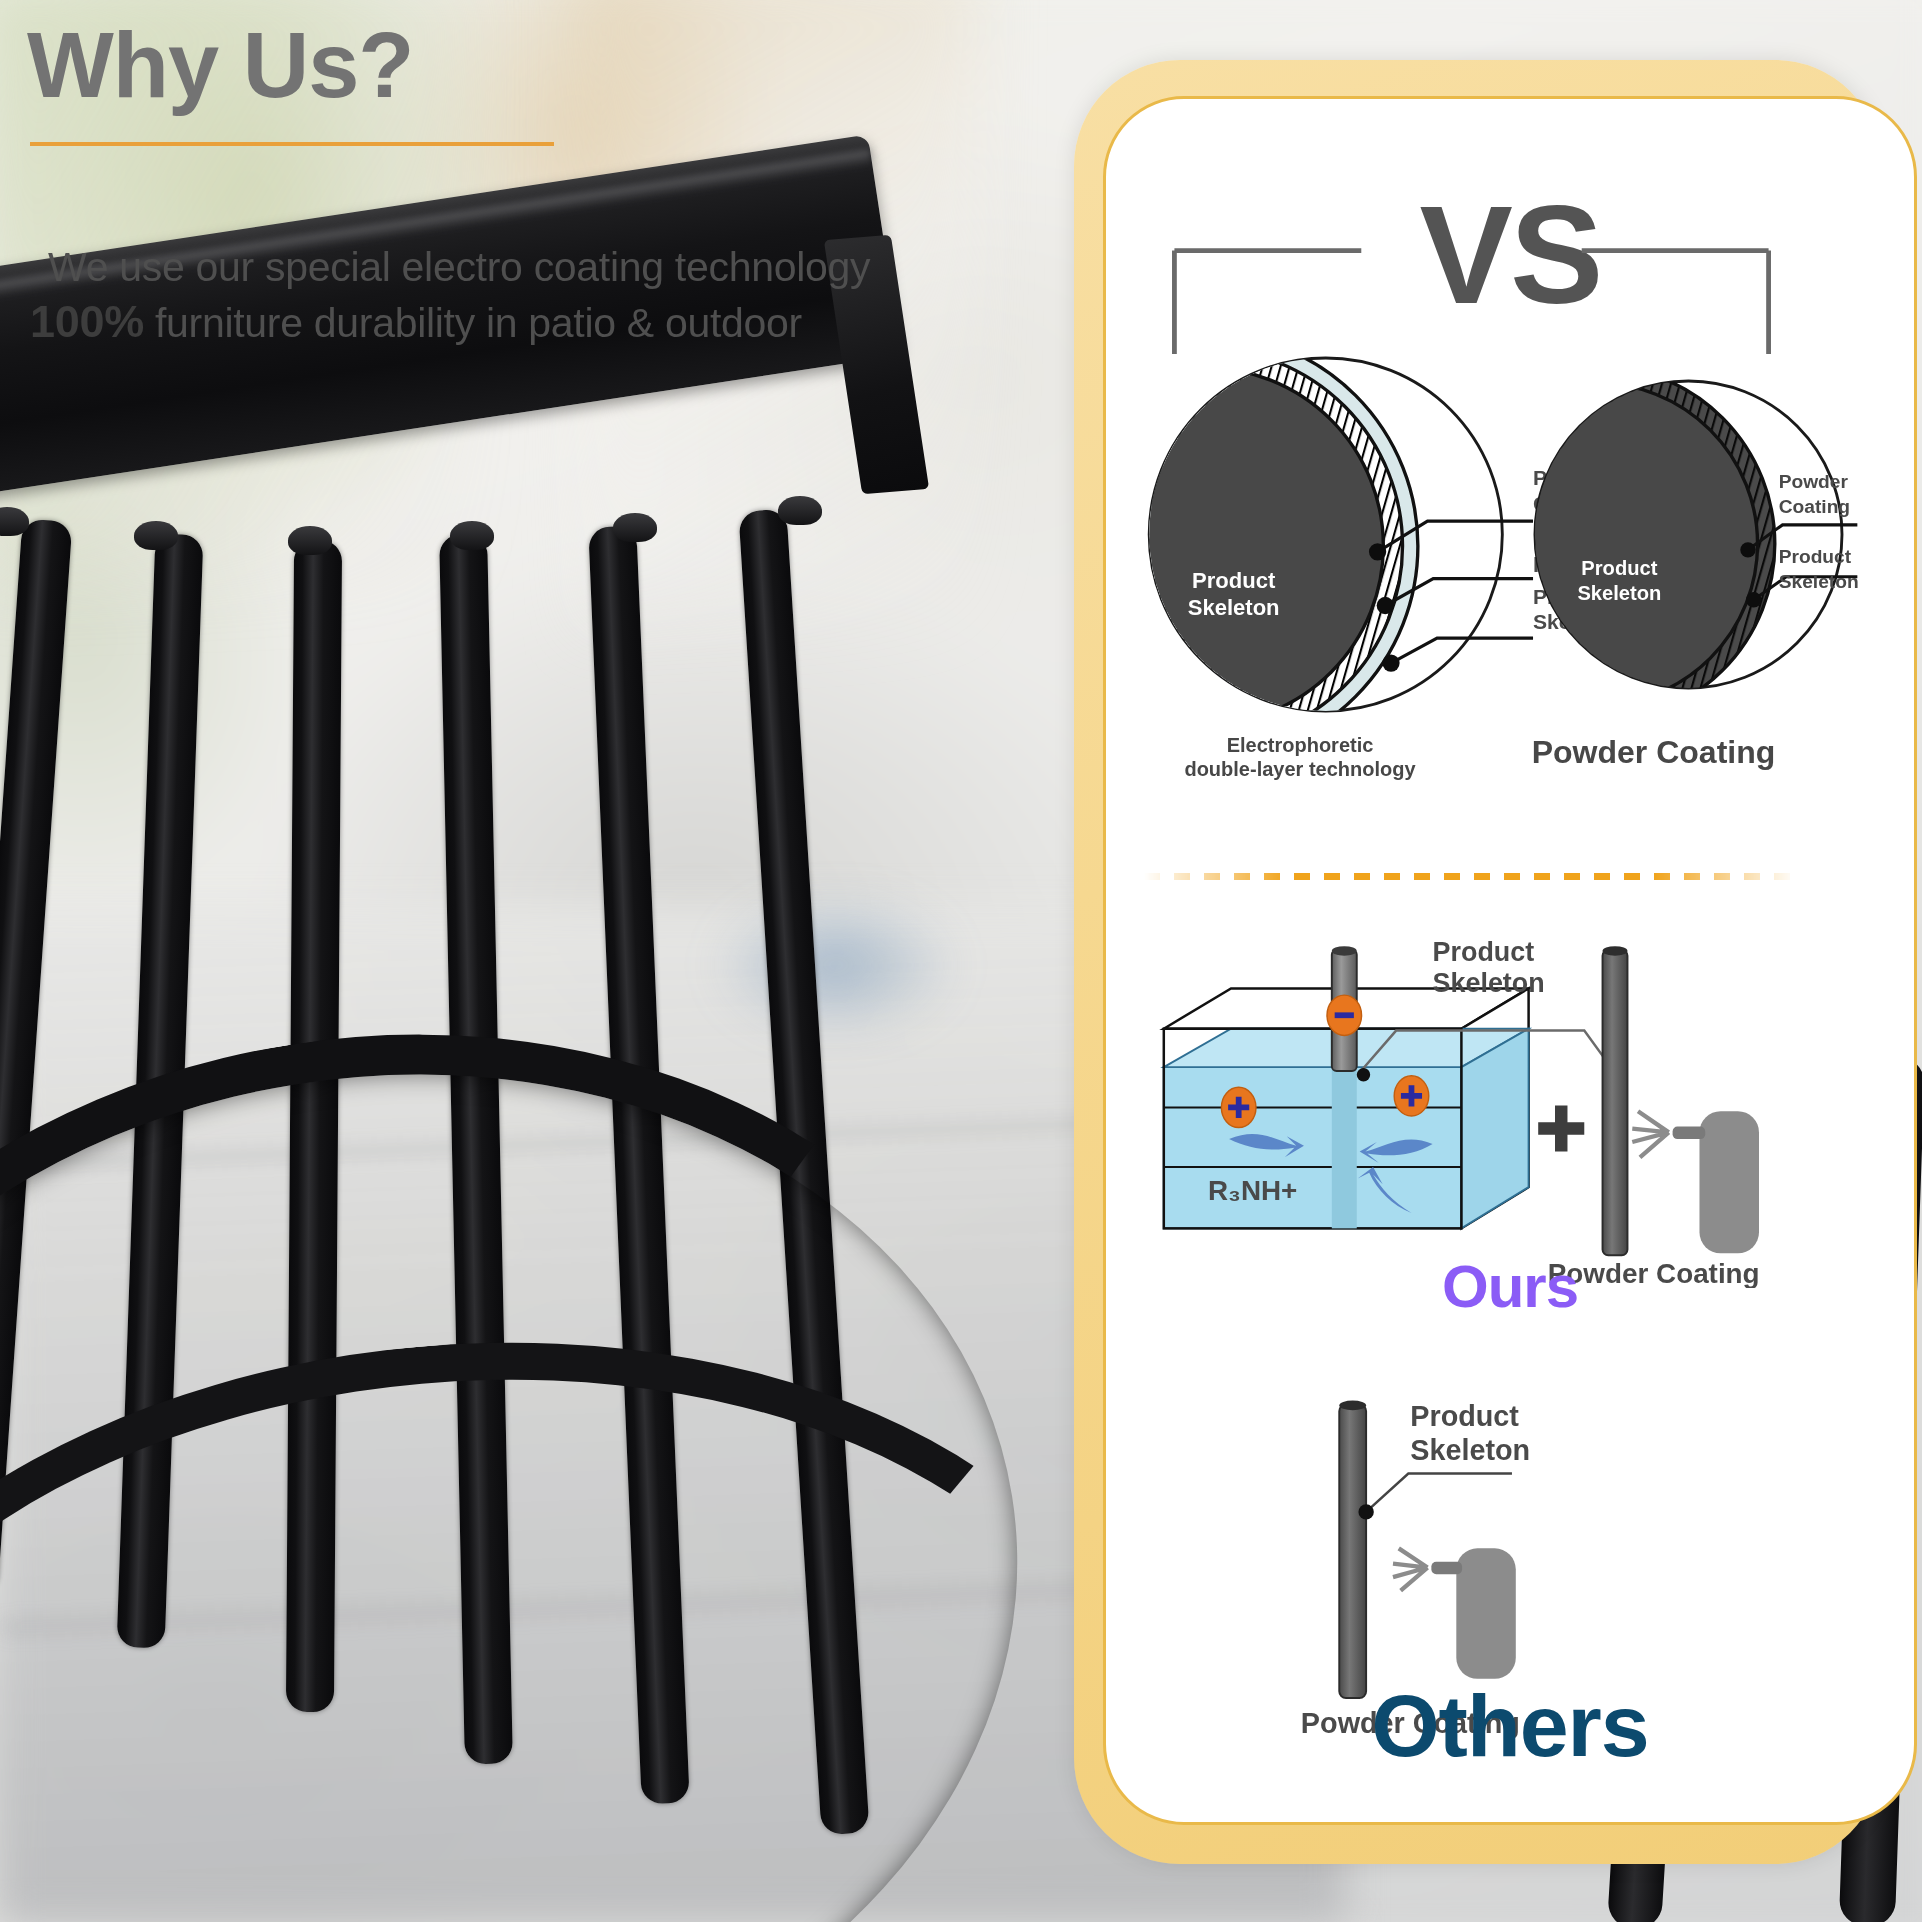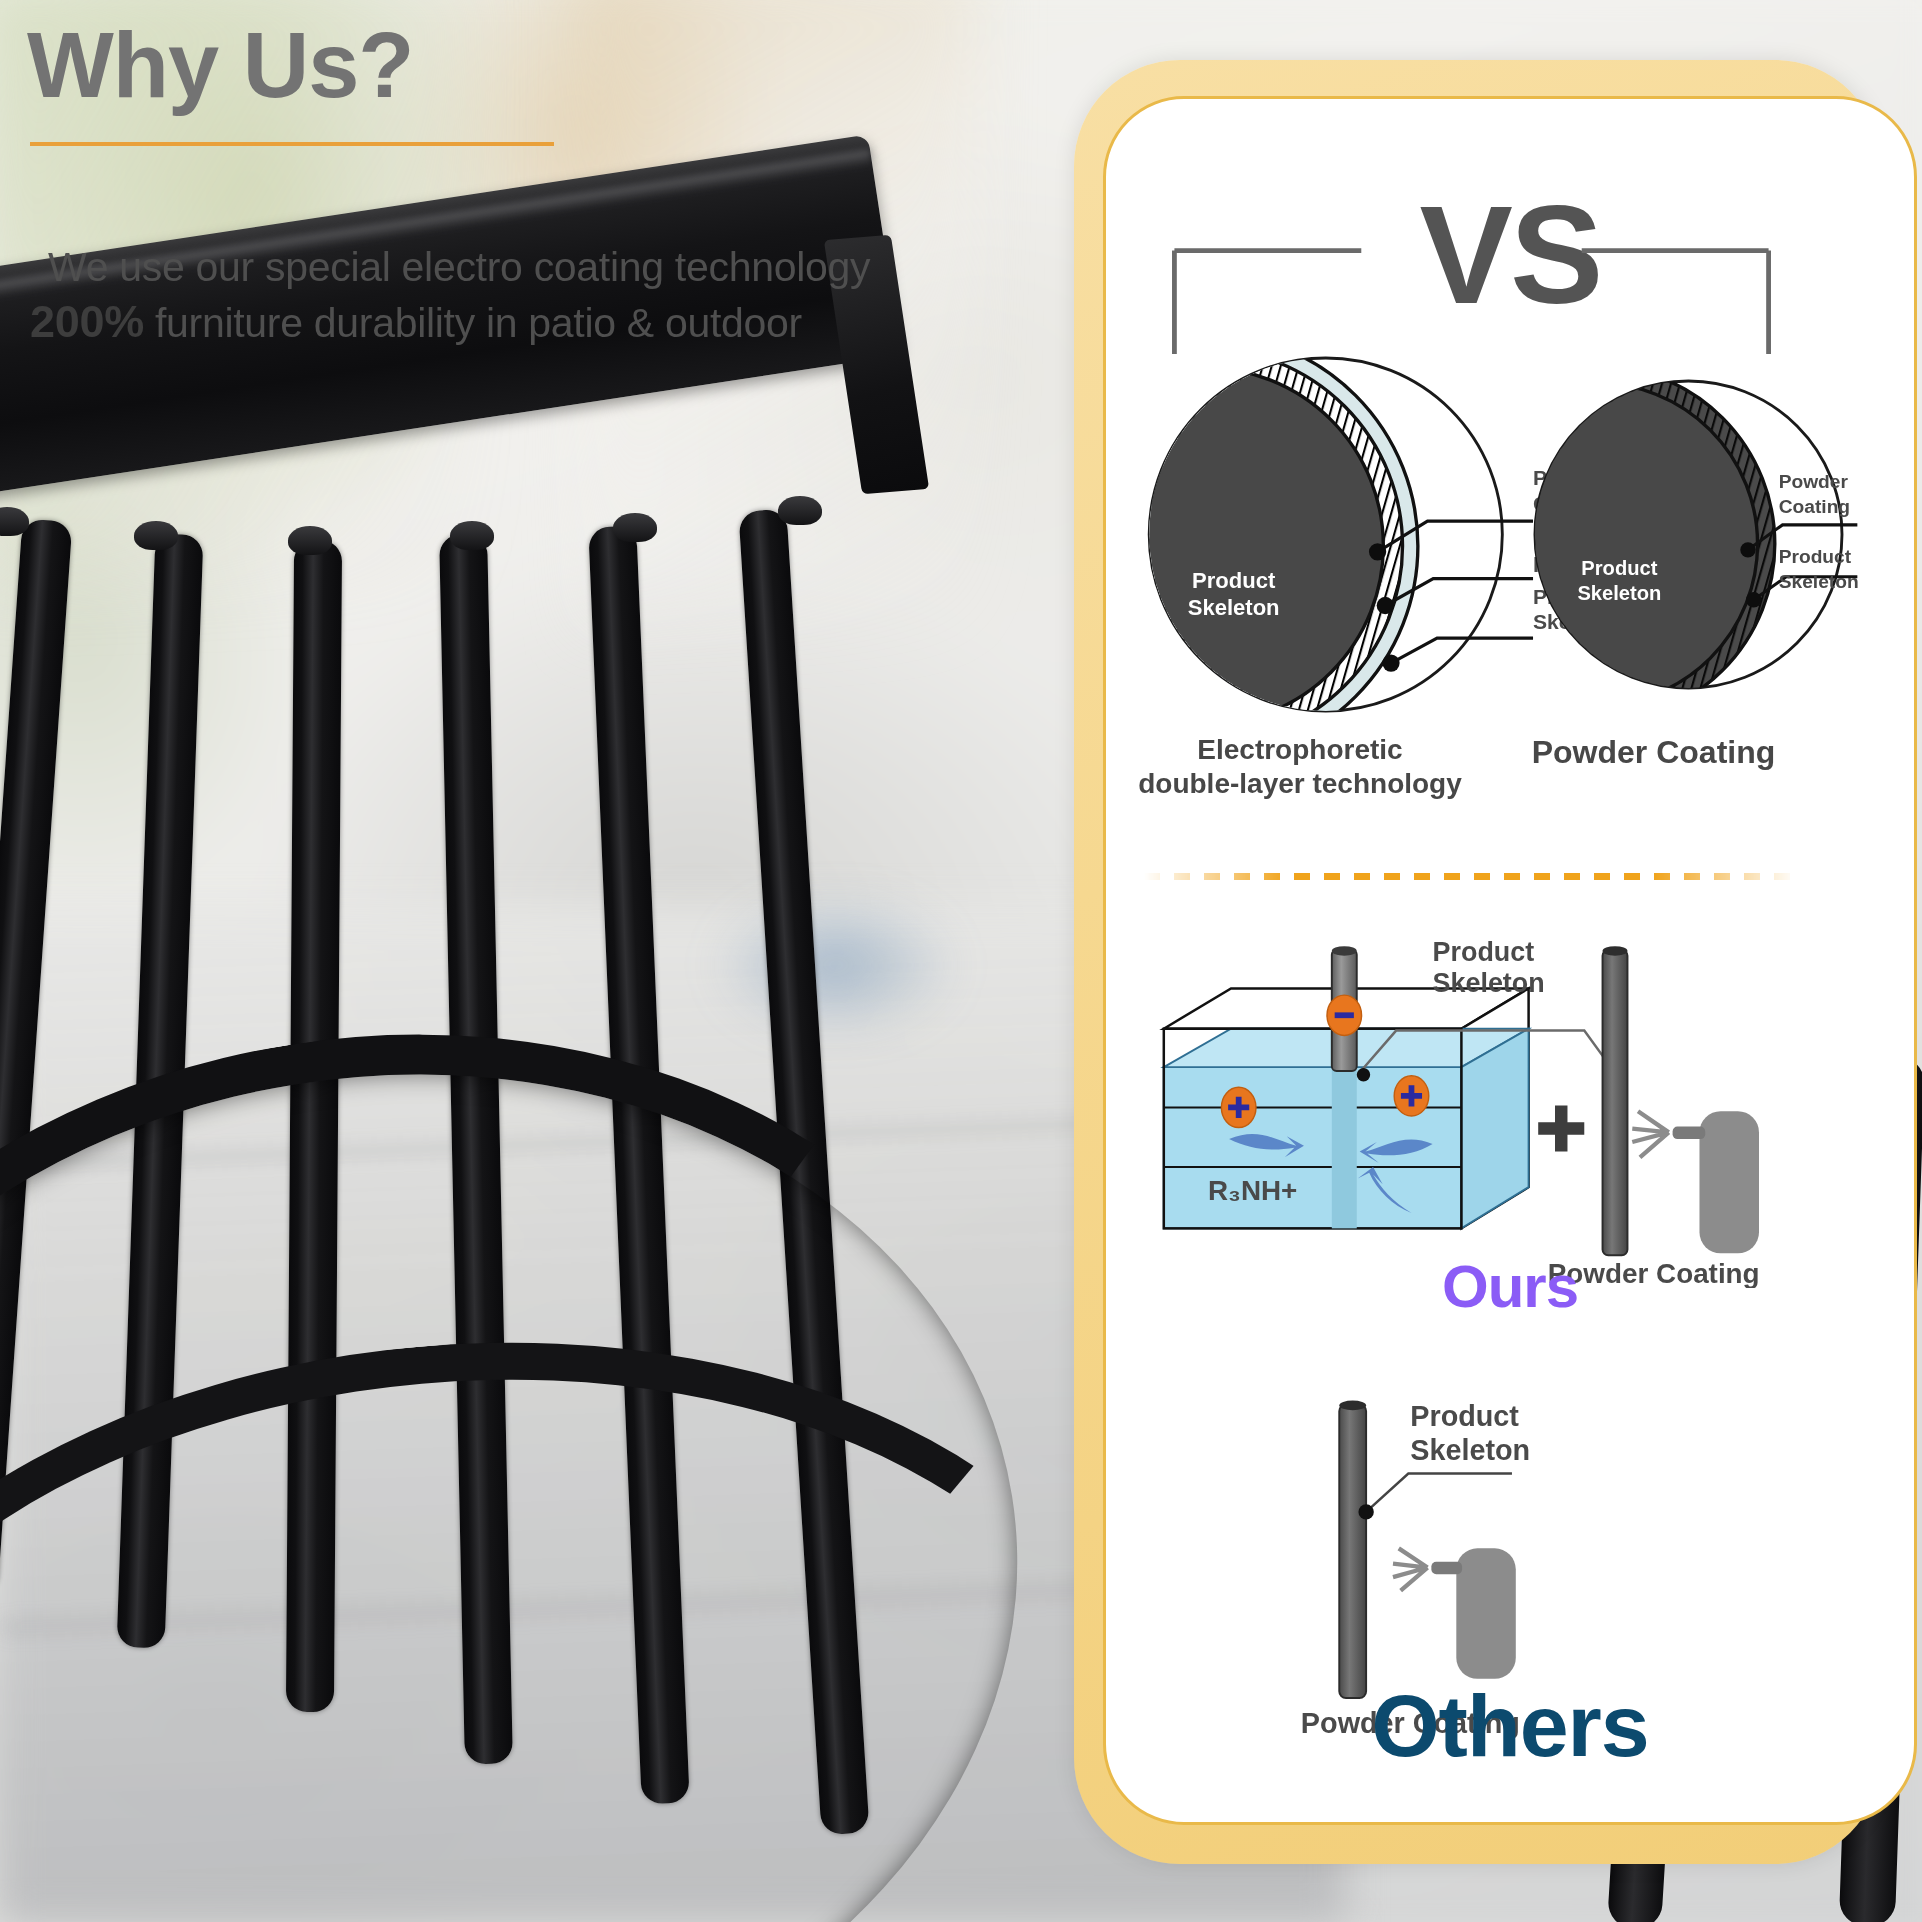--- a/index.html
+++ b/index.html
@@ -280,21 +280,21 @@
     position: absolute;
     top: 634px;
     width: 100%;
     height: 115px;
   }
   .cap-left {
     position: absolute;
     left: 11.5px;
     width: 365px;
     text-align: center;
-    font-size: 28px;
+    font-size: 20px;
     font-weight: bold;
     color: #474747;
     line-height: 1.22;
   }
   .cap-right {
     position: absolute;
     left: 384px;
     width: 327px;
     text-align: center;
     font-size: 32px;
@@ -379,21 +379,21 @@
 
     <div class="rail">
       <div class="rail-hi"></div>
     </div>
     <div class="rail-cap"></div>
   </div>
 
   <div class="headline">Why Us?</div>
   <div class="rule"></div>
   <div class="line1">We use our special electro coating technology</div>
-  <div class="line2"><span class="pct">200%</span><span> furniture durability in patio &amp; outdoor</span></div>
+  <div class="line2"><span class="pct">100%</span><span> furniture durability in patio &amp; outdoor</span></div>
 
   <div class="card-outer"></div>
   <div class="card-inner">
     <div class="card-body">
 
       <div class="vs-text">VS</div>
 
       <svg class="bracket" viewBox="0 0 640 120">
         <path d="M10 10 L10 118 M10 10 L205 10" fill="none" stroke="#6a6a6a" stroke-width="5"></path>
         <path d="M630 10 L630 118 M630 10 L435 10" fill="none" stroke="#6a6a6a" stroke-width="5"></path>

